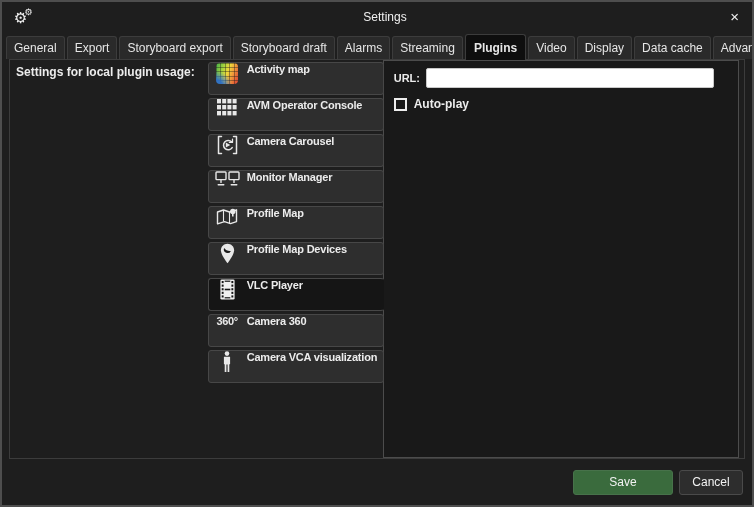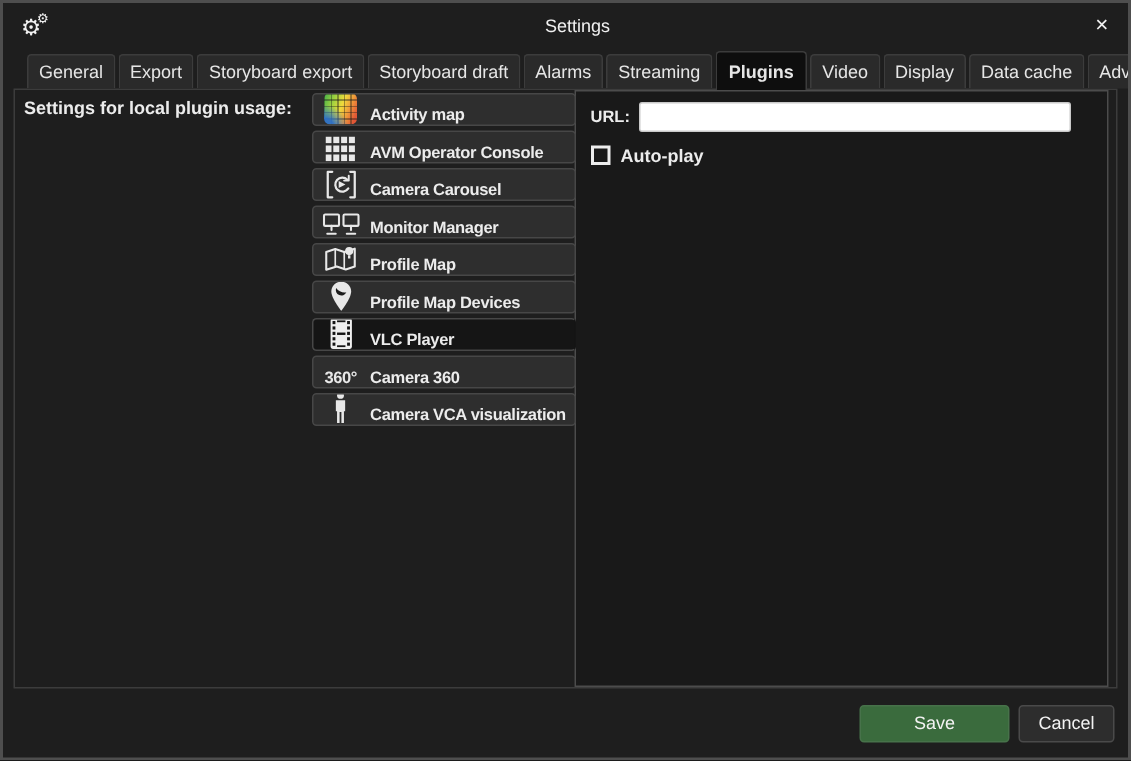--- a/index.html
+++ b/index.html
@@ -31,21 +31,21 @@
     font-size: 12px; color: #f0f0f0;
   }
   .close {
     position: absolute; right: 13px; top: 4px;
     font-size: 15px; color: #f0f0f0; cursor: pointer; line-height: 1.4;
   }
   
   .tabstrip {
     flex: 0 0 27px; height: 27px;
     display: flex; align-items: flex-end;
-    padding-left: 16px;
+    padding-left: 4px;
     position: relative; z-index: 2;
     white-space: nowrap;
   }
   .tab {
     background: #2a2a2a;
     border: 1px solid #3c3c3c; border-bottom: none;
     border-radius: 3px 3px 0 0;
     padding: 4px 7px 4px;
     margin-right: 2px;
     font-size: 12px; color: #e6e6e6;
@@ -69,25 +69,25 @@
     overflow: hidden;
   }
   .page-header {
     font-size: 12px; font-weight: 700;
     padding: 5px 6px 3px 6px;
   }
   .body-row { display: flex; flex: 1 1 auto; padding-left: 7px; overflow: hidden; }
   
   .plugin-list { width: 176px; flex: 0 0 176px; padding-top: 2px; position: relative; z-index: 2; }
   .plugin {
-    height: 22px; margin-bottom: 3px;
+    height: 33px; margin-bottom: 3px;
     background: #2e2e2e;
     border: 1px solid #474747;
     border-radius: 3px;
-    display: flex; align-items: flex-end;
+    display: flex; align-items: flex-start;
     cursor: pointer;
     overflow: hidden;
   }
   .plugin.selected { background: #151515; border-right-color: #151515; }
   .plugin-icon {
     width: 27px; flex: 0 0 27px;
     display: flex; justify-content: center; align-items: center;
     margin: 0 6px 0 5px;
   }
   .plugin-label {
@@ -115,21 +115,21 @@
   .url-label { font-size: 11px; font-weight: 700; margin-right: 6px; text-align: right; }
   .url-input {
     flex: 1 1 auto; height: 20px;
     background: #ffffff; color: #111;
     border: 1px solid #c9c9c9; border-radius: 2px;
     font-size: 12px; padding: 0 4px;
     font-family: "Liberation Sans", sans-serif;
     outline: none;
   }
   .chk-list { margin-top: 9px; }
-  .chk-row { display: flex; align-items: flex-start; margin-bottom: 9px; cursor: pointer; }
+  .chk-row { display: flex; align-items: flex-end; margin-bottom: 9px; cursor: pointer; }
   .chk {
     width: 13px; height: 13px; flex: 0 0 13px;
     border: 2px solid #ededed;
     background: #191919;
     margin-right: 7px;
     position: relative;
   }
   .chk-row.checked .chk { background: #f2f2f2; border-color: #f2f2f2; }
   .chk-row.checked .chk::after {
     content: "\2714";

